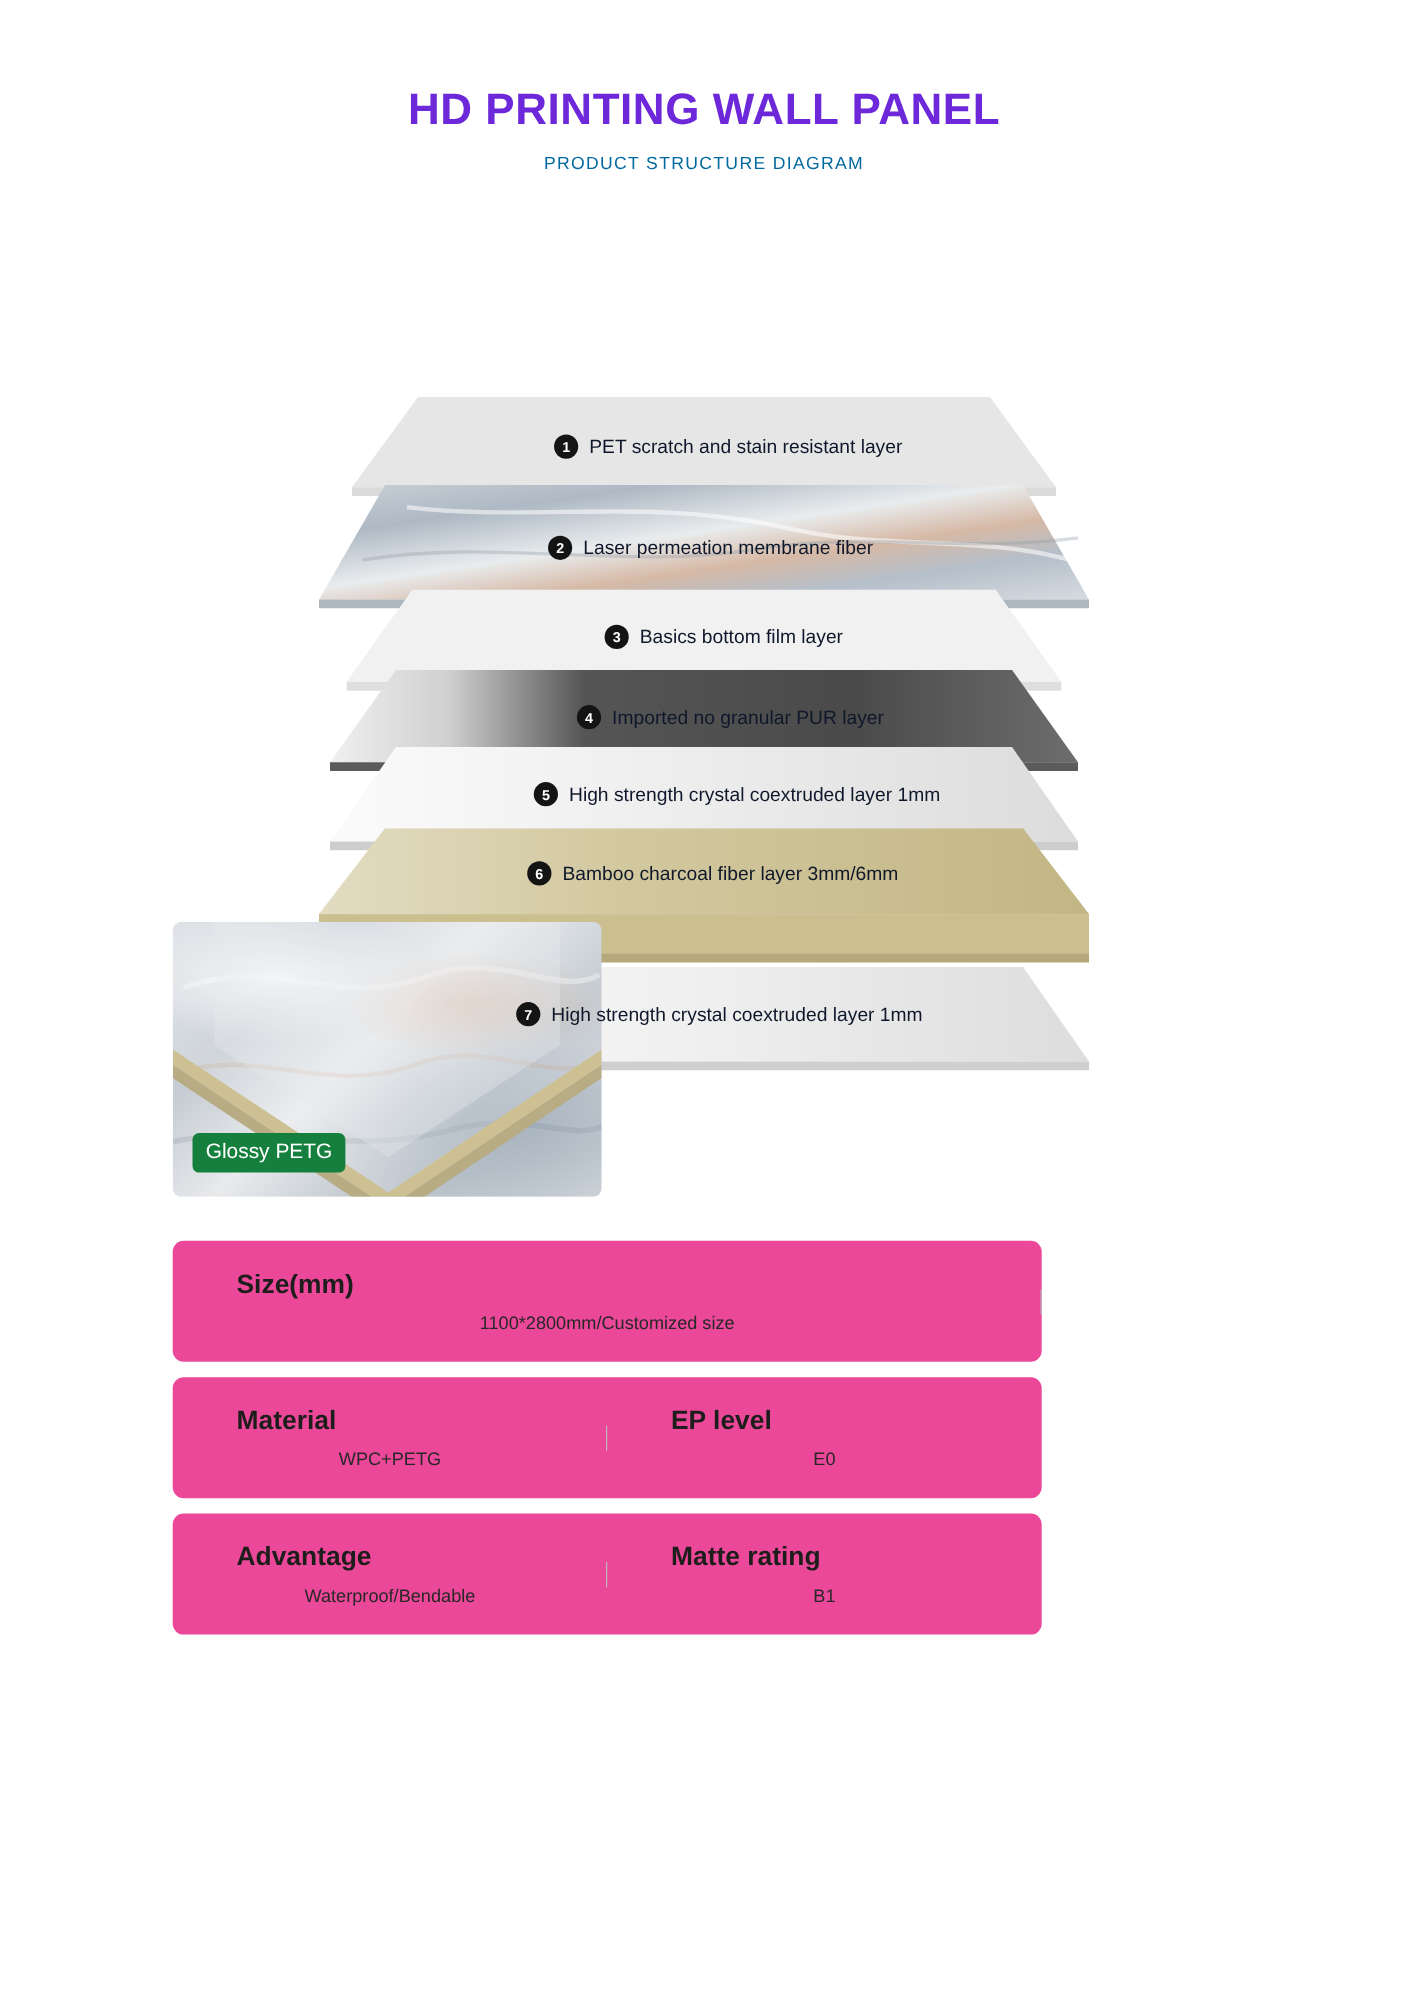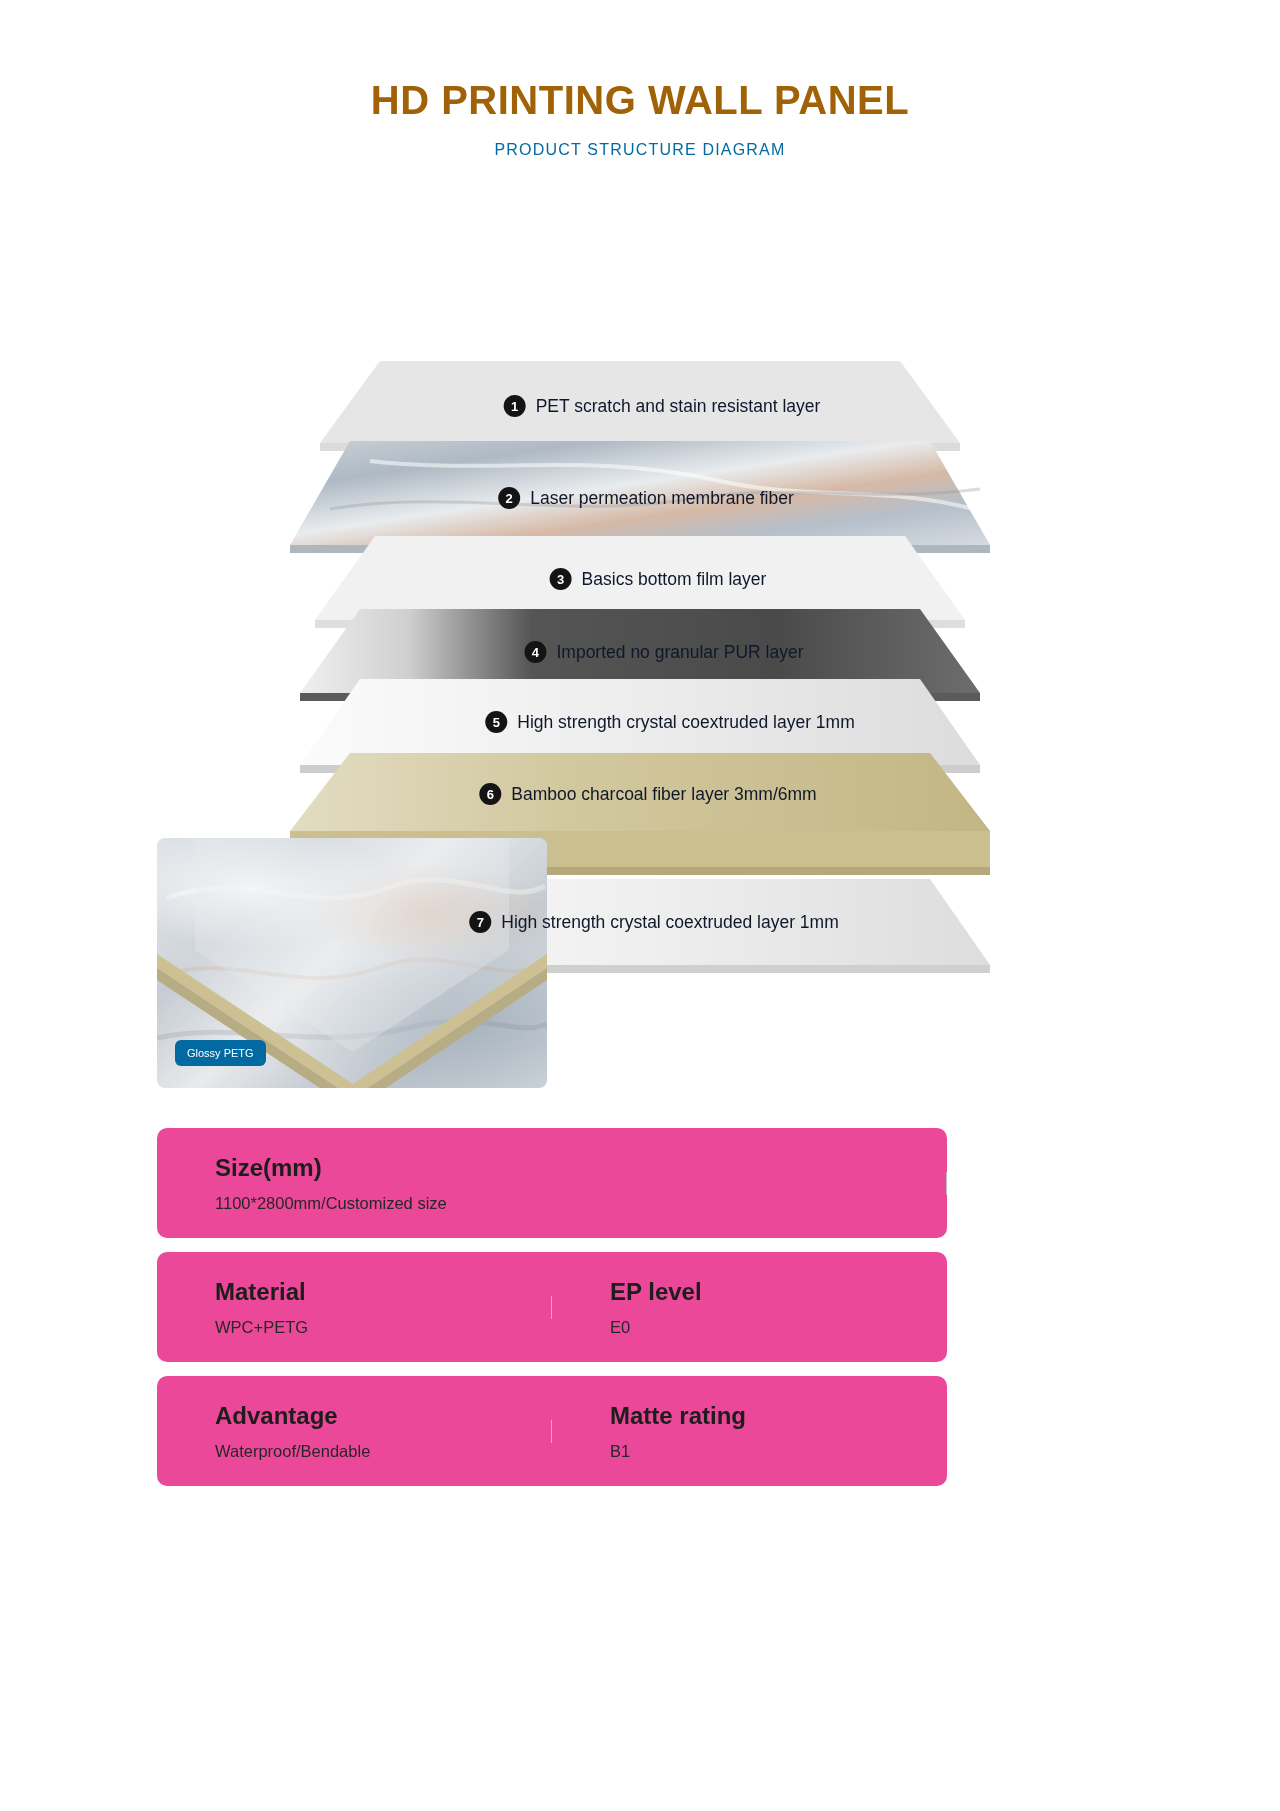--- a/index.html
+++ b/index.html
@@ -20,21 +20,21 @@
 
   
   .header {
     padding-top: 78px;
     text-align: center;
   }
   .title {
     font-size: 40px;
     font-weight: bold;
     letter-spacing: 0.5px;
-    color: #a16207;
+    color: #6d28d9;
   }
   .subtitle {
     margin-top: 18px;
     font-size: 16px;
     letter-spacing: 1.2px;
     color: #0369a1;
   }
 
   
   .diagram {
@@ -119,23 +119,23 @@
     opacity: 0.5;
   }
   .panel-corner {
     position: absolute;
     z-index: 4;
   }
   .sample-tag {
     position: absolute;
     left: 18px;
     bottom: 22px;
-    background: #0369a1;
+    background: #15803d;
     color: #ffffff;
-    font-size: 11px;
+    font-size: 19px;
     padding: 7px 12px;
     border-radius: 6px;
     z-index: 8;
   }
 
   
   .specs {
     position: absolute;
     top: 1128px;
     left: 157px;
@@ -165,20 +165,21 @@
   }
   .spec-key {
     font-size: 24px;
     font-weight: bold;
     color: #1d1d1b;
     margin-bottom: 12px;
   }
   .spec-val {
     font-size: 16.5px;
     color: #272727;
+    text-align: center;
   }
 </style>
 </head>
 <body>
 
 <div class="page">
 
   <div class="header">
     <div class="title">HD PRINTING WALL PANEL</div>
     <div class="subtitle">PRODUCT STRUCTURE DIAGRAM</div>

